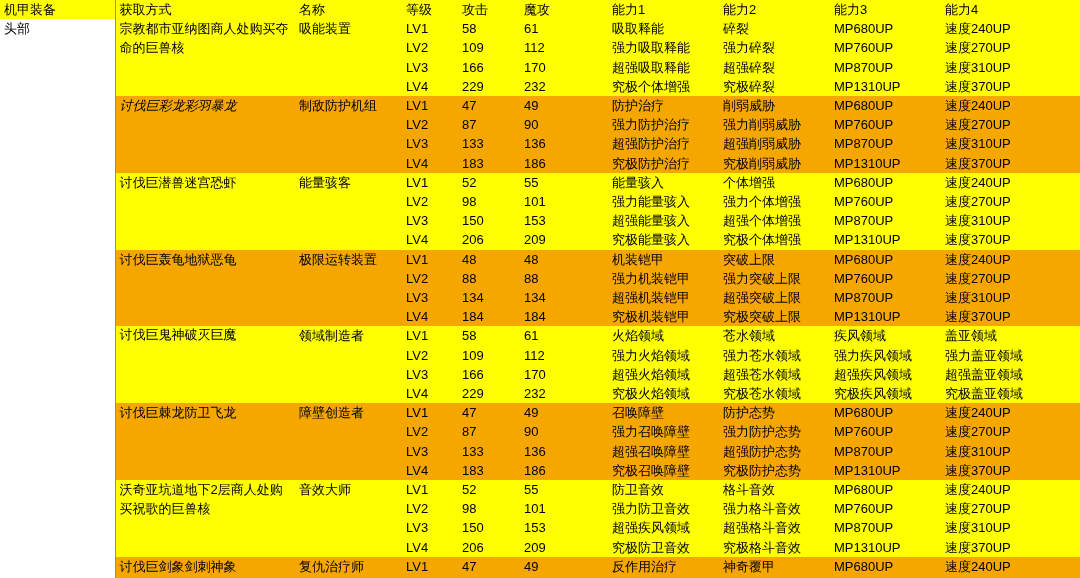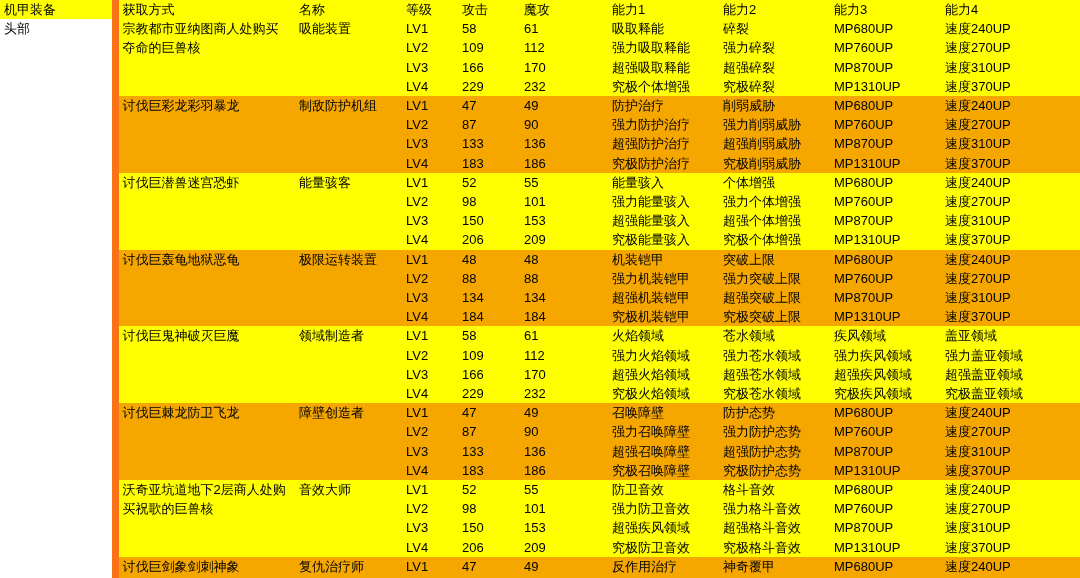--- a/index.html
+++ b/index.html
@@ -49,21 +49,21 @@
   .white {
     background: #ffffff;
   }
   .yellow {
     background: #ffff00;
   }
   .orange {
     background: #f5a700;
   }
   .leftcell {
-    border-right: 7px solid #f97316;
+    border-right: 1px solid #f97316;
   }
 </style>
 </head>
 <body>
 
 <table class="sheet">
   <colgroup>
     <col class="c0">
       <col class="c1">
       <col class="c2">
@@ -121,21 +121,21 @@
       <tr>
         <td class="yellow">LV4</td>
         <td class="yellow">229</td>
         <td class="yellow">232</td>
         <td class="yellow">究极个体增强</td>
         <td class="yellow">究极碎裂</td>
         <td class="yellow">MP1310UP</td>
         <td class="yellow">速度370UP</td>
       </tr>
       <tr>
-        <td class="orange" rowspan="4" style="white-space: normal;">讨伐巨彩龙彩羽暴龙</td>
+        <td class="orange" rowspan="4" style="white-space: normal; font-style: italic;">讨伐巨彩龙彩羽暴龙</td>
         <td class="orange" rowspan="4">制敌防护机组</td>
         <td class="orange">LV1</td>
         <td class="orange">47</td>
         <td class="orange">49</td>
         <td class="orange">防护治疗</td>
         <td class="orange">削弱威胁</td>
         <td class="orange">MP680UP</td>
         <td class="orange">速度240UP</td>
       </tr>
       <tr>
@@ -235,21 +235,21 @@
       <tr>
         <td class="orange">LV4</td>
         <td class="orange">184</td>
         <td class="orange">184</td>
         <td class="orange">究极机装铠甲</td>
         <td class="orange">究极突破上限</td>
         <td class="orange">MP1310UP</td>
         <td class="orange">速度370UP</td>
       </tr>
       <tr>
-        <td class="yellow" rowspan="4" style="white-space: normal;">讨伐巨鬼神破灭巨魔</td>
+        <td class="yellow" rowspan="4" style="white-space: normal; font-family: Liberation Mono, monospace;">讨伐巨鬼神破灭巨魔</td>
         <td class="yellow" rowspan="4">领域制造者</td>
         <td class="yellow">LV1</td>
         <td class="yellow">58</td>
         <td class="yellow">61</td>
         <td class="yellow">火焰领域</td>
         <td class="yellow">苍水领域</td>
         <td class="yellow">疾风领域</td>
         <td class="yellow">盖亚领域</td>
       </tr>
       <tr>

